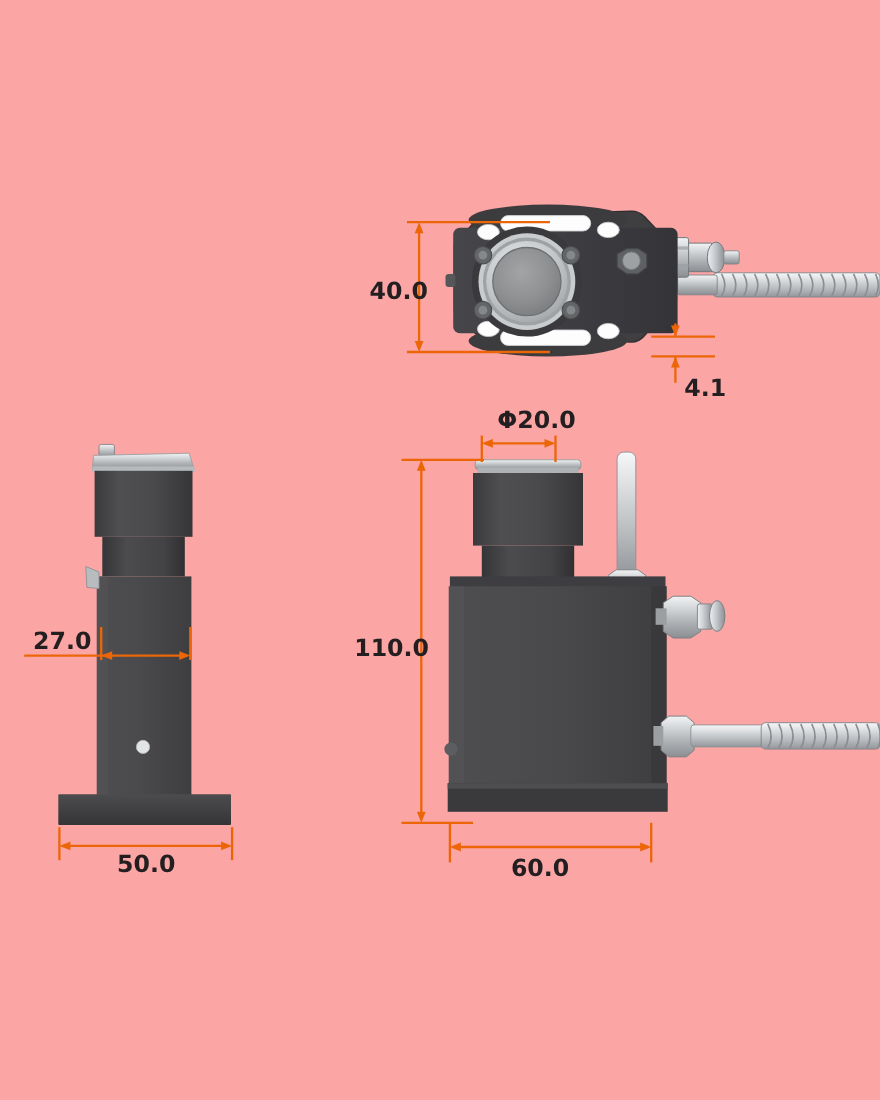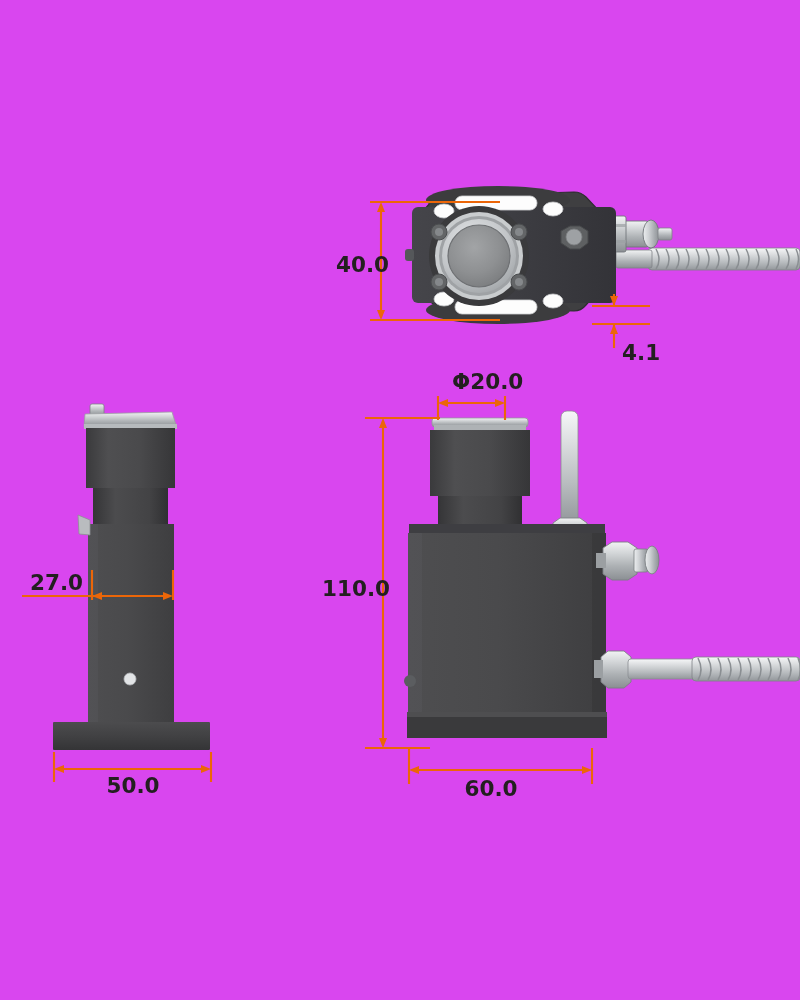--- a/index.html
+++ b/index.html
@@ -7,21 +7,21 @@
     padding: 0;
     background: #ffffff;
   }
   body {
     font-family: "DejaVu Sans", "Liberation Sans", sans-serif;
   }
   #stage {
     position: relative;
     width: 800px;
     height: 1000px;
-    background: #d946ef;
+    background: #fca5a5;
     overflow: hidden;
   }
   #drawing {
     position: absolute;
     left: 0;
     top: 0;
     width: 800px;
     height: 1000px;
   }
   .dim-label {

